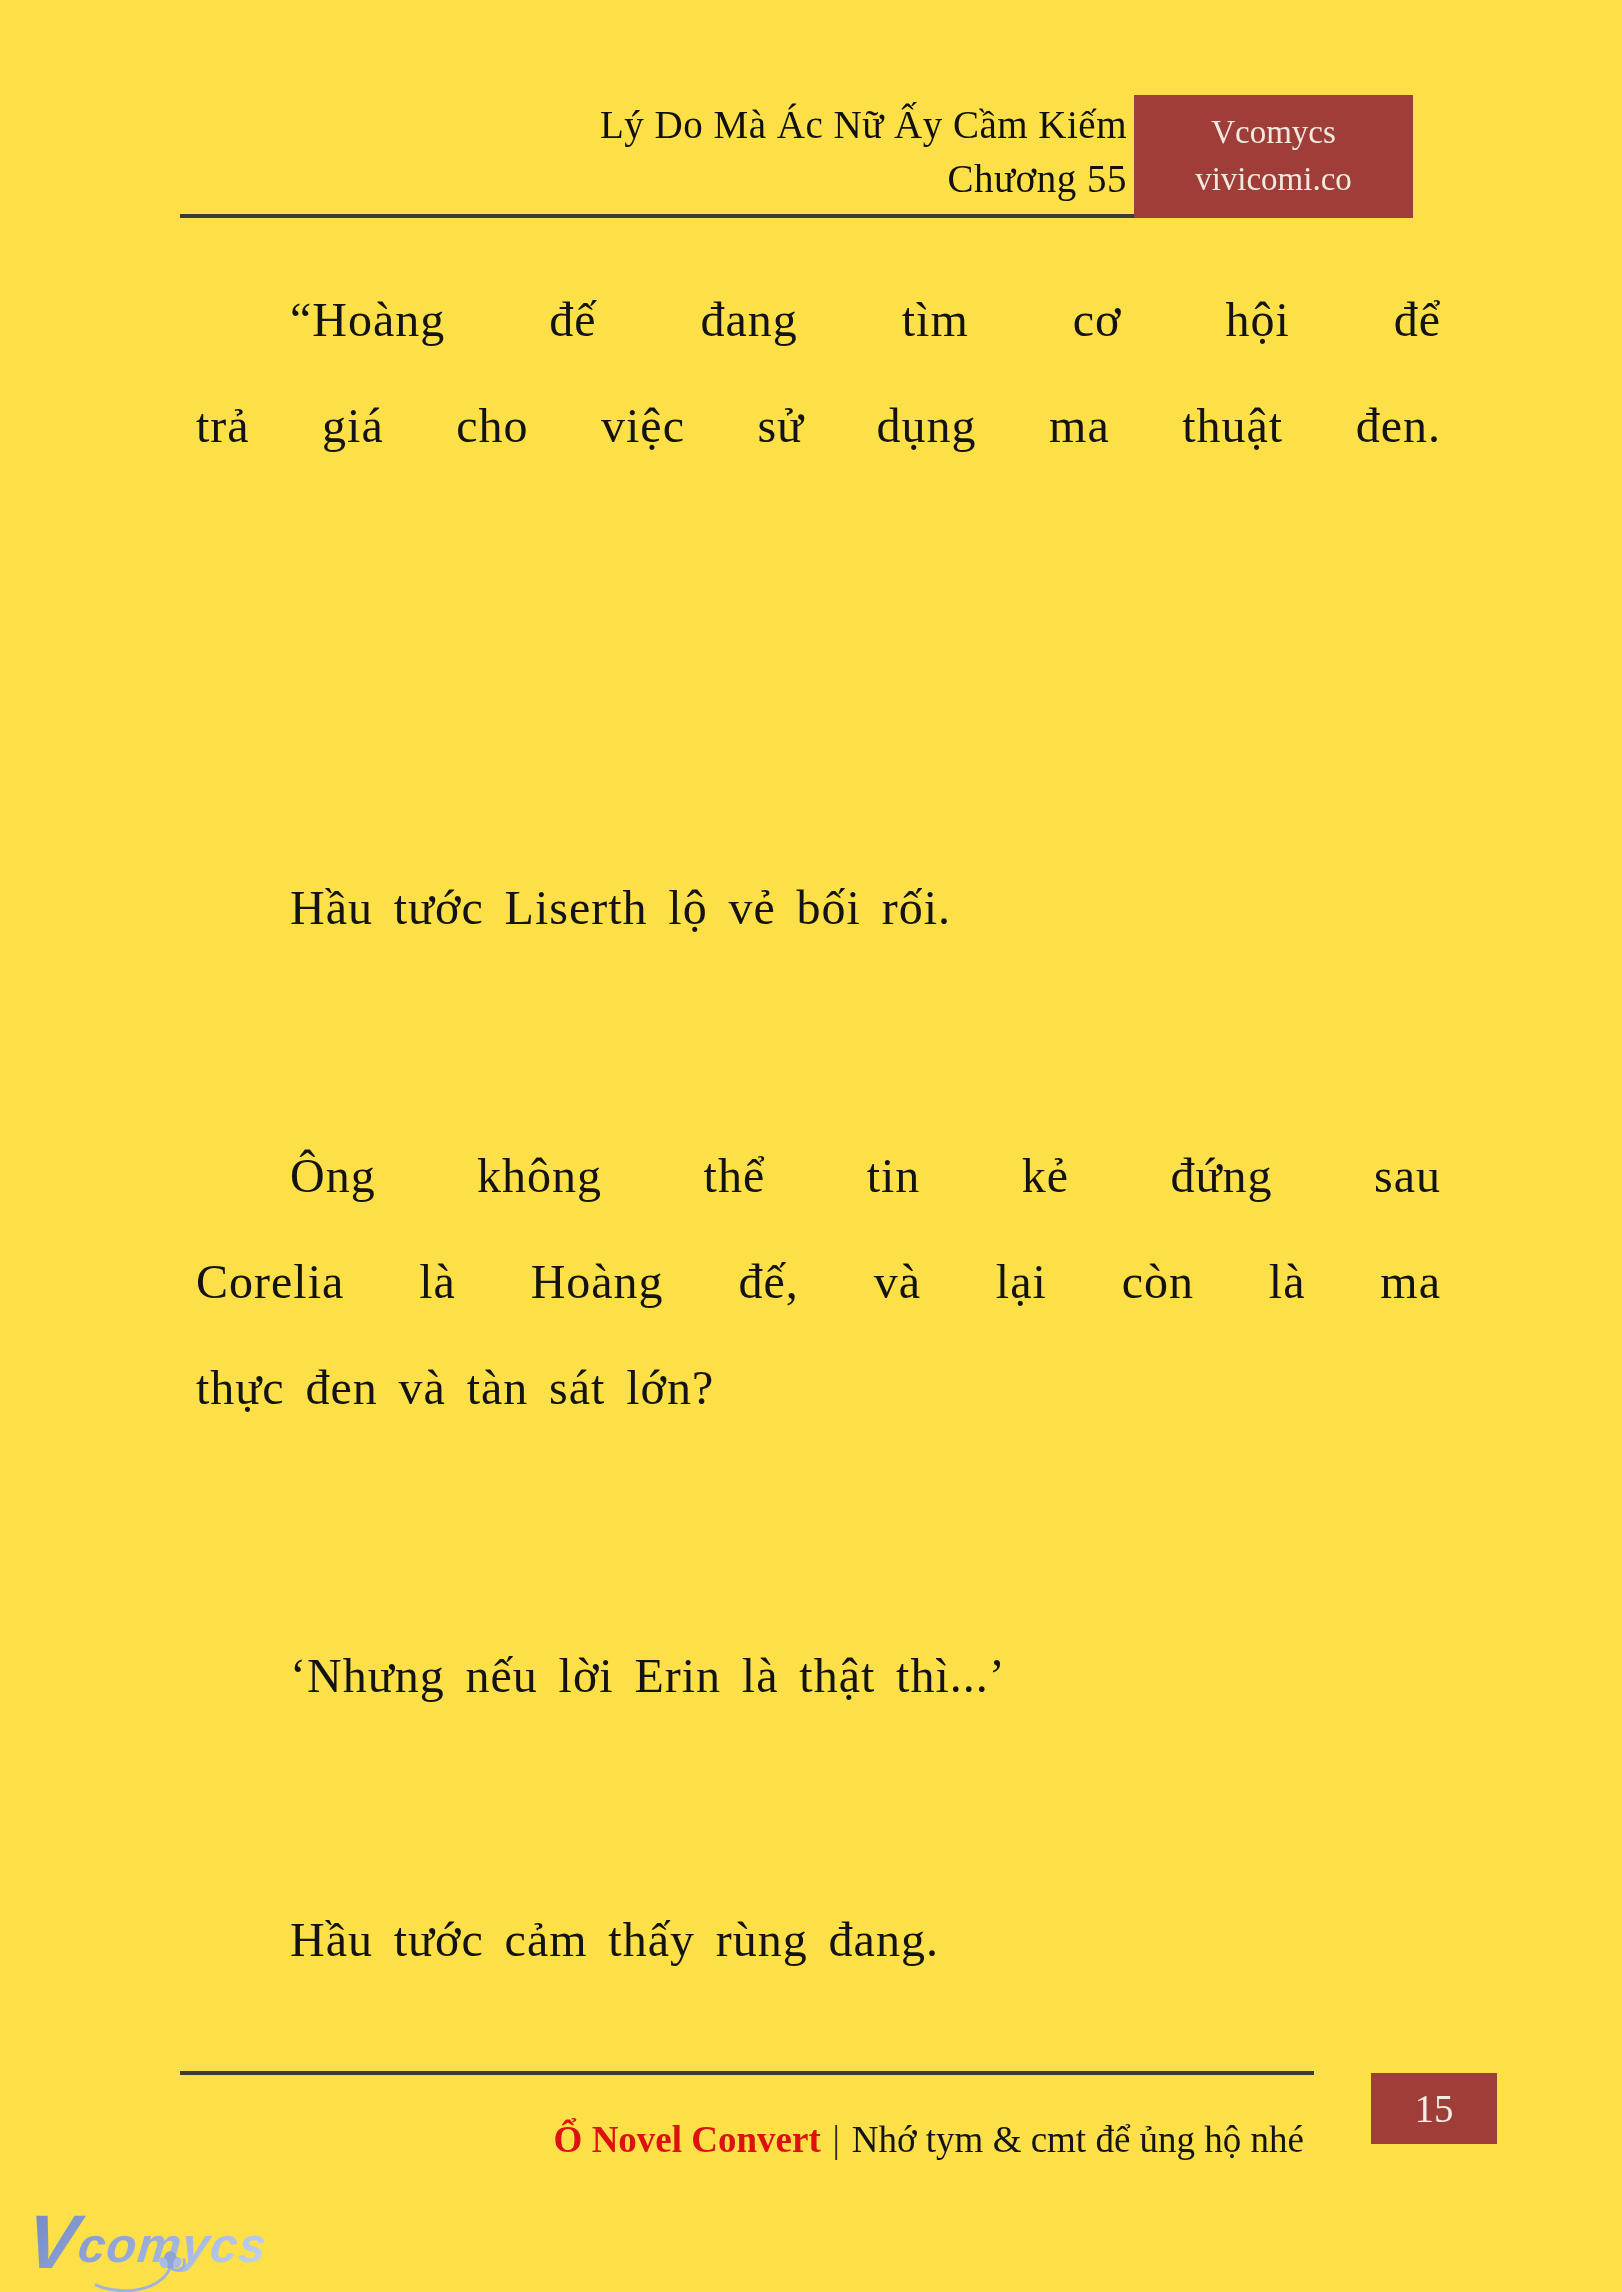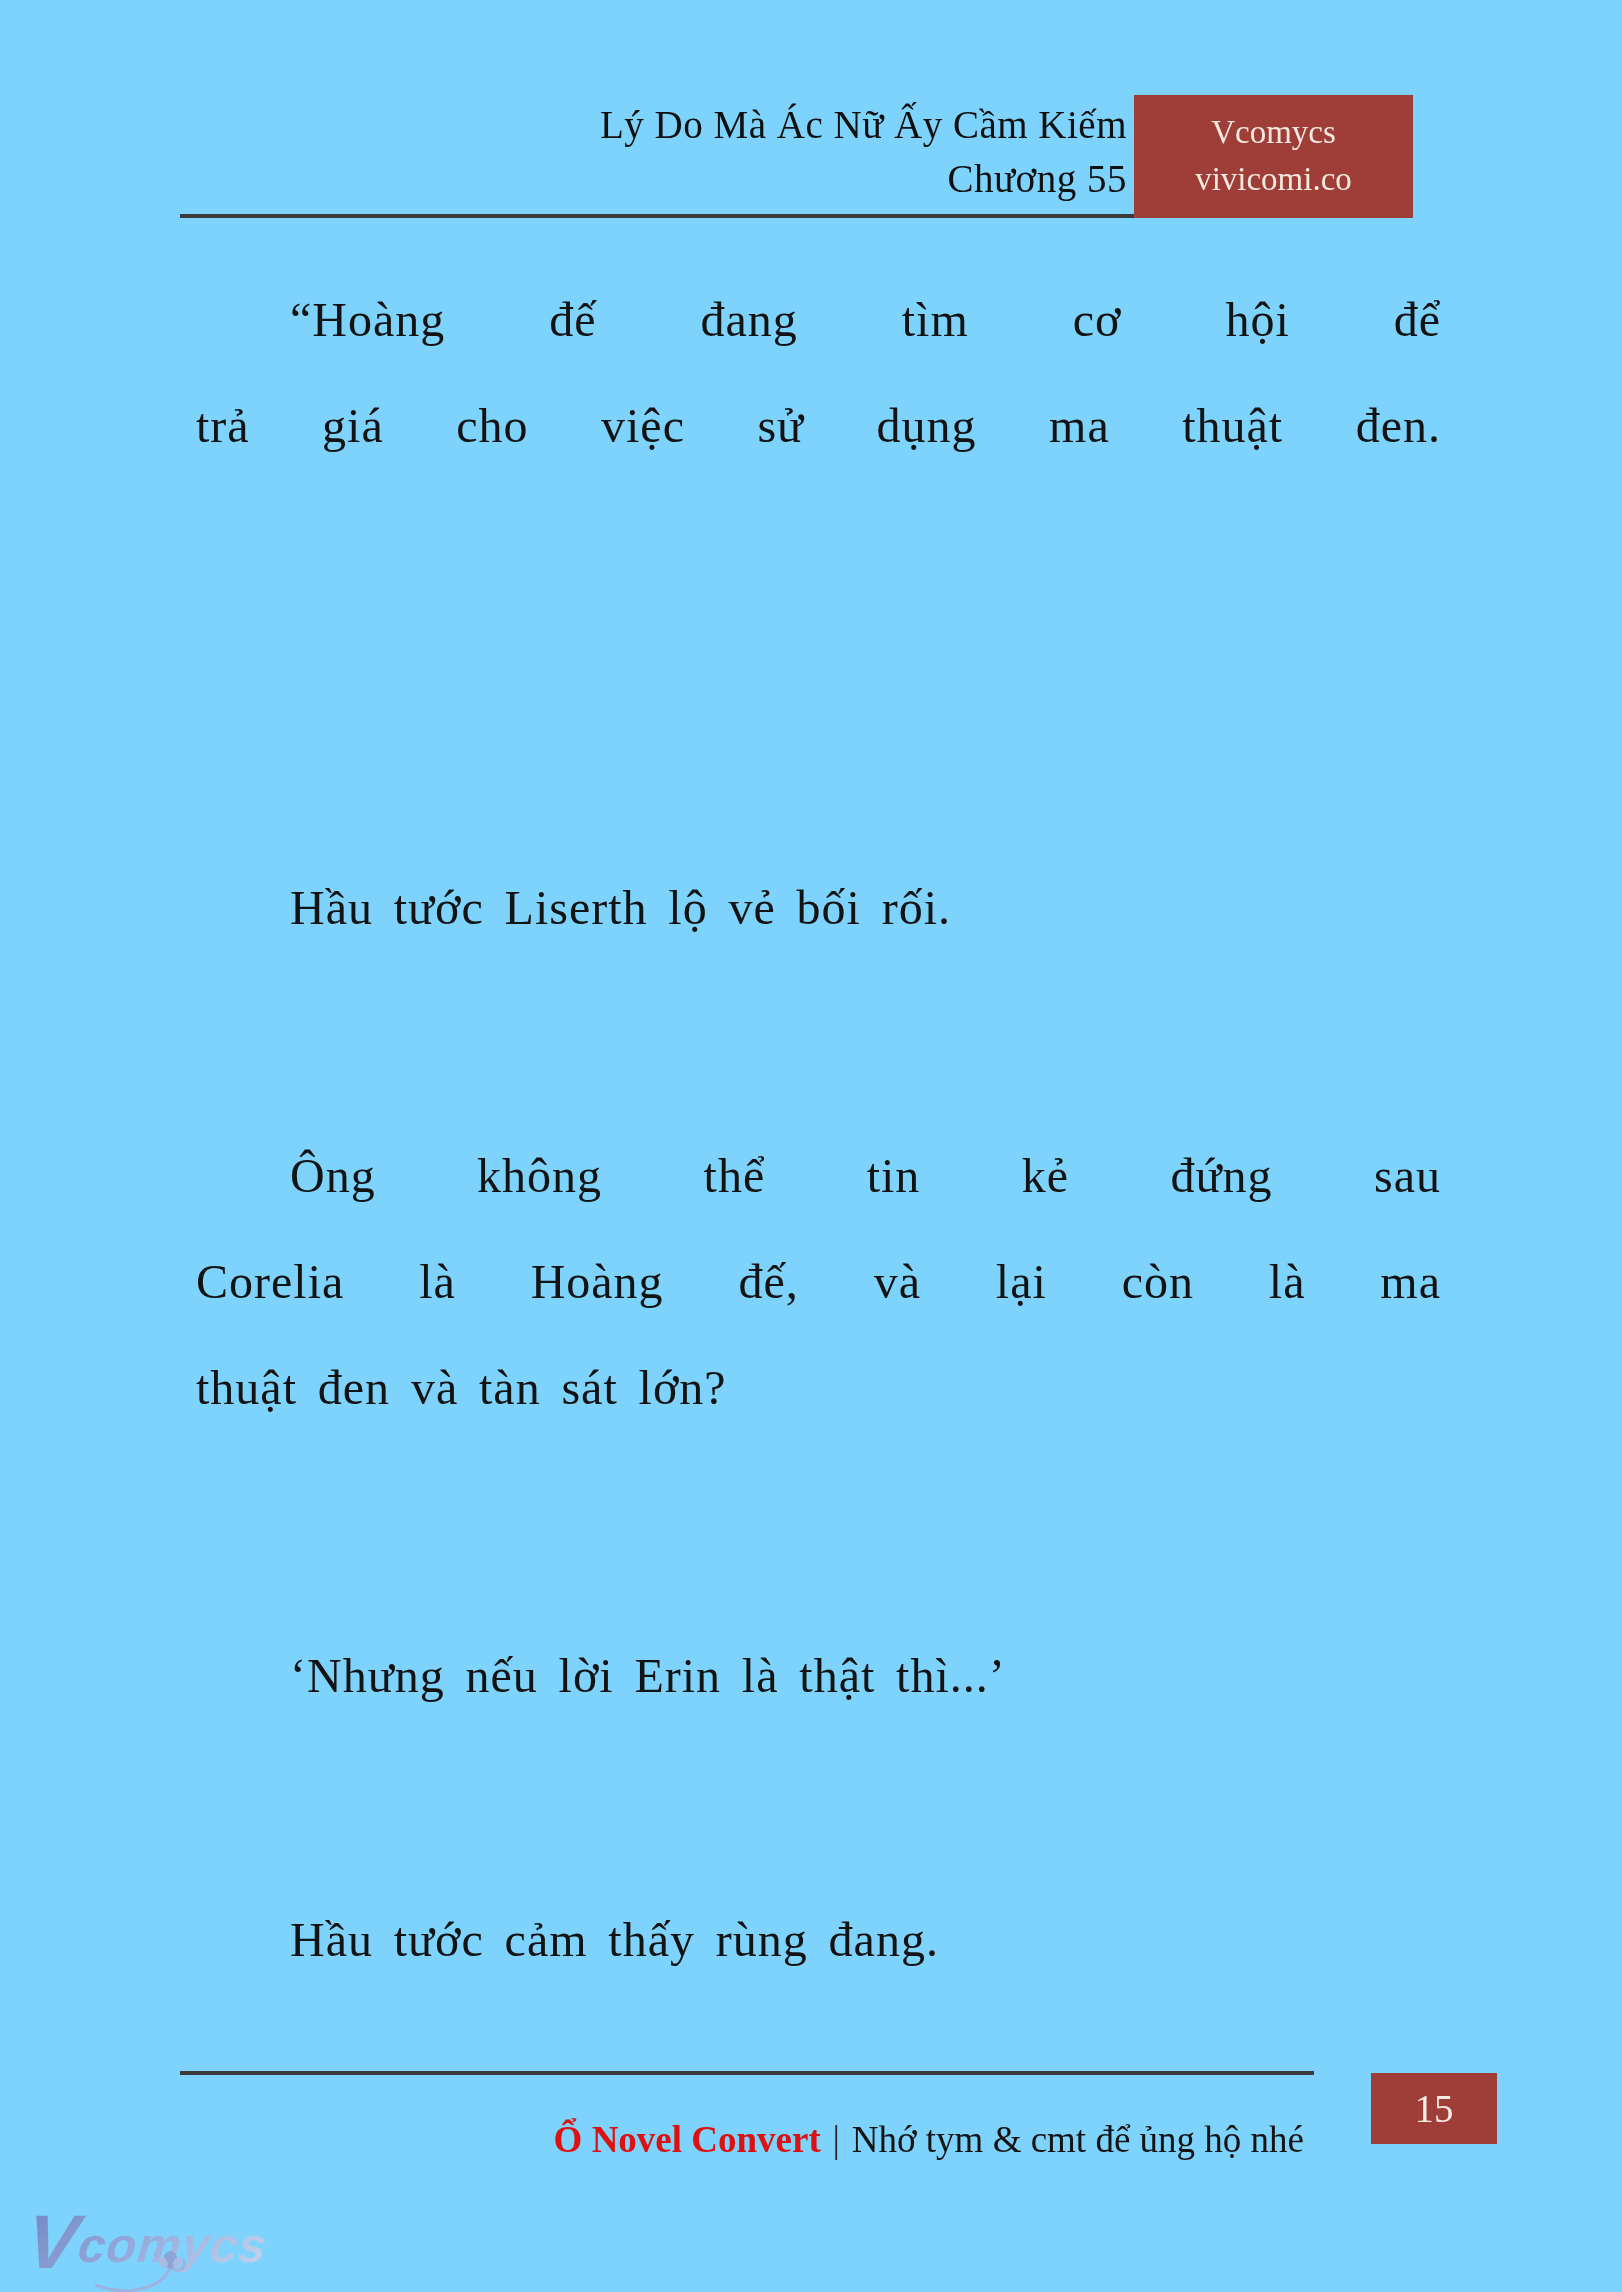--- a/index.html
+++ b/index.html
@@ -1,20 +1,20 @@
 <!DOCTYPE html>
 <html><head>
 <meta charset="utf-8">
 <style>
   html,body{margin:0;padding:0;}
   body{background:#ffffff;}
   .page{
     position:relative;
     width:1622px;height:2293px;
-    background:#7dd3fc;
+    background:#fde047;
     overflow:hidden;
     font-family:"Liberation Serif","DejaVu Serif",serif;
     color:#151515;
   }
   
   .header-block{
     position:absolute;left:196px;top:98px;width:931px;
     text-align:right;
     font-size:39px;line-height:54px;letter-spacing:0.5px;
     color:#101010;
@@ -107,21 +107,21 @@
     <div class="line j">trả giá cho việc sử dụng ma thuật đen.</div>
   </div>
 
   <div class="bodytext" style="top:855px">
     <div class="line indent">Hầu tước Liserth lộ vẻ bối rối.</div>
   </div>
 
   <div class="bodytext" style="top:1123px">
     <div class="line j indent">Ông không thể tin kẻ đứng sau</div>
     <div class="line j">Corelia là Hoàng đế, và lại còn là ma</div>
-    <div class="line">thuật đen và tàn sát lớn?</div>
+    <div class="line">thực đen và tàn sát lớn?</div>
   </div>
 
   <div class="bodytext" style="top:1623px">
     <div class="line indent">‘Nhưng nếu lời Erin là thật thì...’</div>
   </div>
 
   <div class="bodytext" style="top:1887px">
     <div class="line indent">Hầu tước cảm thấy rùng đang.</div>
   </div>
 

